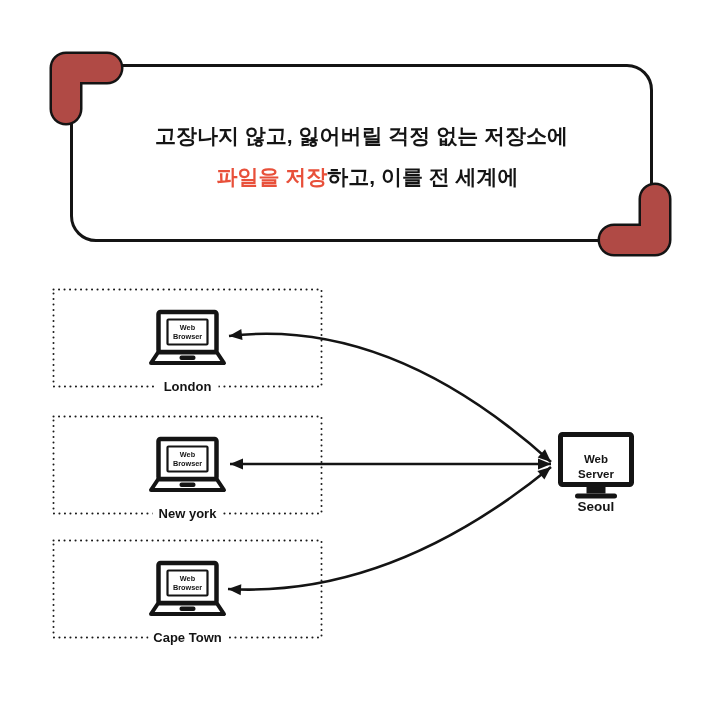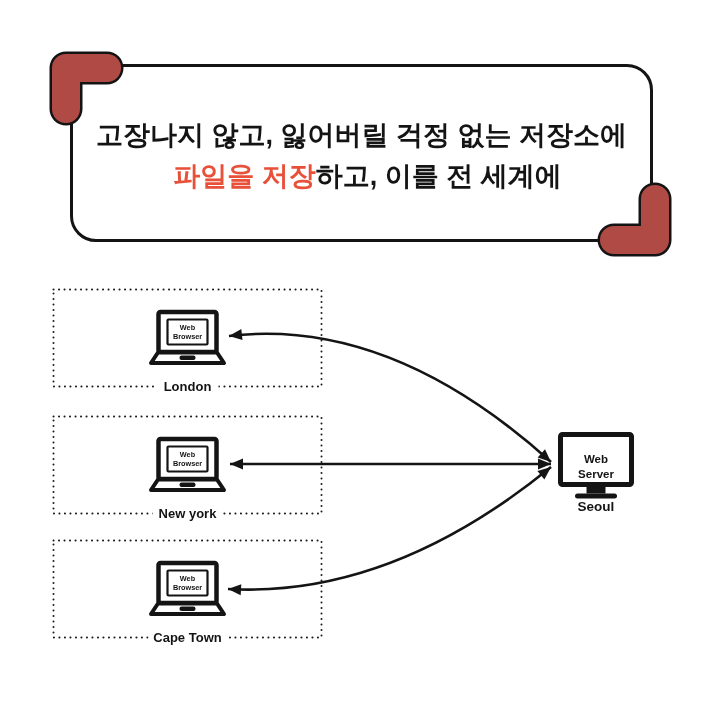--- a/index.html
+++ b/index.html
@@ -23,21 +23,21 @@
     border: 3px solid #141414;
     border-radius: 26px;
     background: #ffffff;
     display: flex;
     flex-direction: column;
     justify-content: center;
     align-items: center;
     padding-top: 6px;
   }
   .cl-line {
-    font-size: 27px;
+    font-size: 21px;
     font-weight: 700;
     line-height: 41px;
     color: #141414;
     white-space: pre-wrap;
     text-align: center;
   }
   .cl-line .accent { color: #e8503a; margin-left: 12px; }
 
   .elbow { position: absolute; width: 80px; height: 80px; }
   .elbow-tl { left: 44px; top: 46px; }

